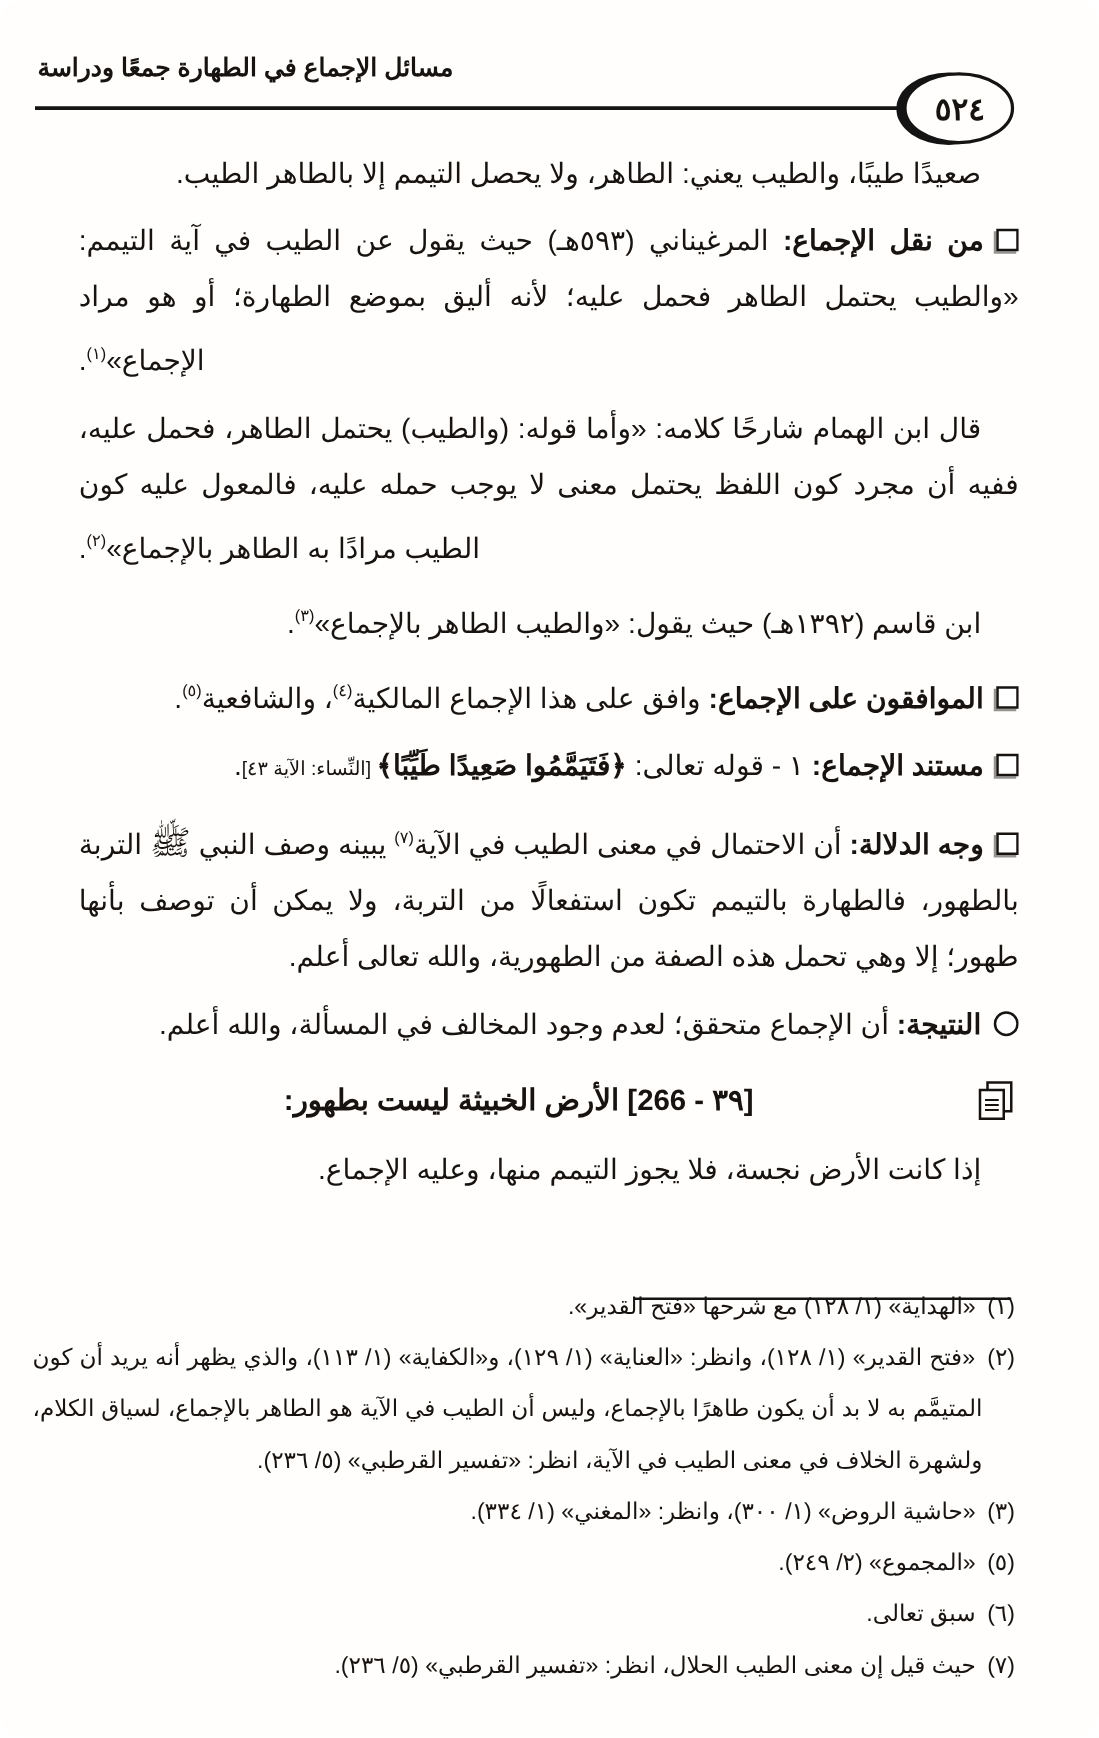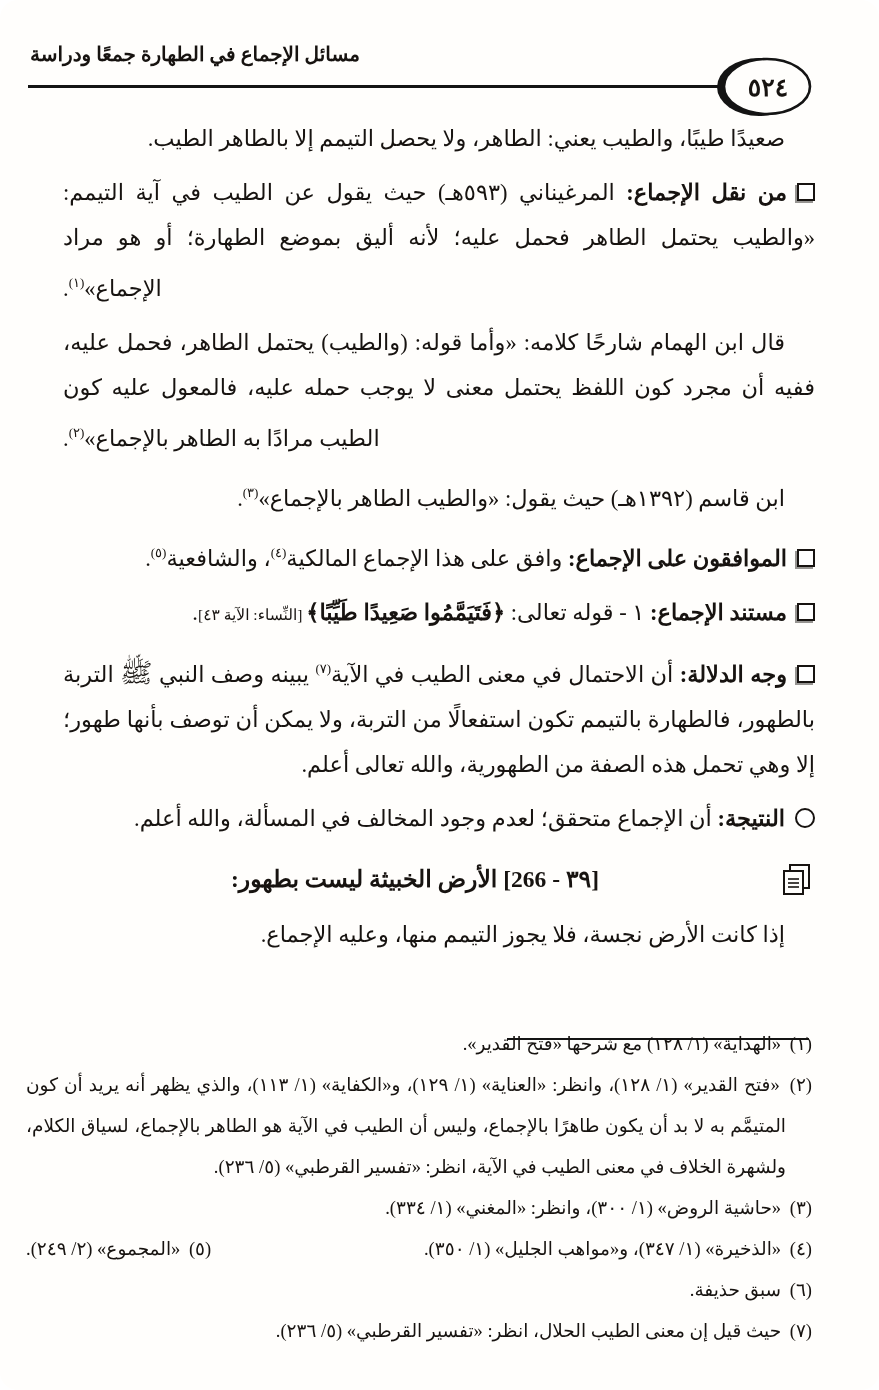--- a/index.html
+++ b/index.html
@@ -1,18 +1,18 @@
 <!DOCTYPE html>
 <html lang="ar" dir="rtl"><head>
 <meta charset="utf-8">
 <style>
   html, body { margin:0; padding:0; background:#ffffff; }
   .page {
     position:relative; width:879px; height:1390px; background:#fffefc;
-    color:#171310; font-family:Liberation Serif, serif;
+    color:#171310; font-family:Liberation Sans, sans-serif;
     direction:rtl; overflow:hidden;border-radius:18px;
   }
   
   .header-title {
     position:absolute; top:42px; left:30px; font-size:20px; font-weight:bold;
     letter-spacing:0; white-space:nowrap;
   }
   .header-rule {
     position:absolute; top:85px; left:28px; width:696px; height:3px; background:#141414;
   }
@@ -102,24 +102,23 @@
       <div class="fn-row">
         <div><span class="fn-marker">(١)</span><span> «الهداية» (١/ ١٢٨) مع شرحها «فتح القدير».</span></div>
       </div>
       <div class="fn-row hang">
         <div><span class="fn-marker">(٢)</span><span> «فتح القدير» (١/ ١٢٨)، وانظر: «العناية» (١/ ١٢٩)، و«الكفاية» (١/ ١١٣)، والذي يظهر أنه يريد أن كون المتيمَّم به لا بد أن يكون طاهرًا بالإجماع، وليس أن الطيب في الآية هو الطاهر بالإجماع، لسياق الكلام، ولشهرة الخلاف في معنى الطيب في الآية، انظر: «تفسير القرطبي» (٥/ ٢٣٦).</span></div>
       </div>
       <div class="fn-row">
         <div><span class="fn-marker">(٣)</span><span> «حاشية الروض» (١/ ٣٠٠)، وانظر: «المغني» (١/ ٣٣٤).</span></div>
       </div>
       <div class="fn-row pair">
-        <span class="fn-cell"><span class="fn-marker">(٤)</span><span> «الذخيرة» (١/ ٣٤٧)، و«مواهب الجليل» (١/ ٣٥٠).</span></span>
         <span class="fn-cell"><span class="fn-marker">(٥)</span><span> «المجموع» (٢/ ٢٤٩).</span></span>
       </div>
       <div class="fn-row">
-        <div><span class="fn-marker">(٦)</span><span> سبق حذيفة.</span></div>
+        <div><span class="fn-marker">(٦)</span><span> سبق تعالى.</span></div>
       </div>
       <div class="fn-row">
         <div><span class="fn-marker">(٧)</span><span> حيث قيل إن معنى الطيب الحلال، انظر: «تفسير القرطبي» (٥/ ٢٣٦).</span></div>
       </div>
     </div>
 
 </div>
 
 </body></html>

